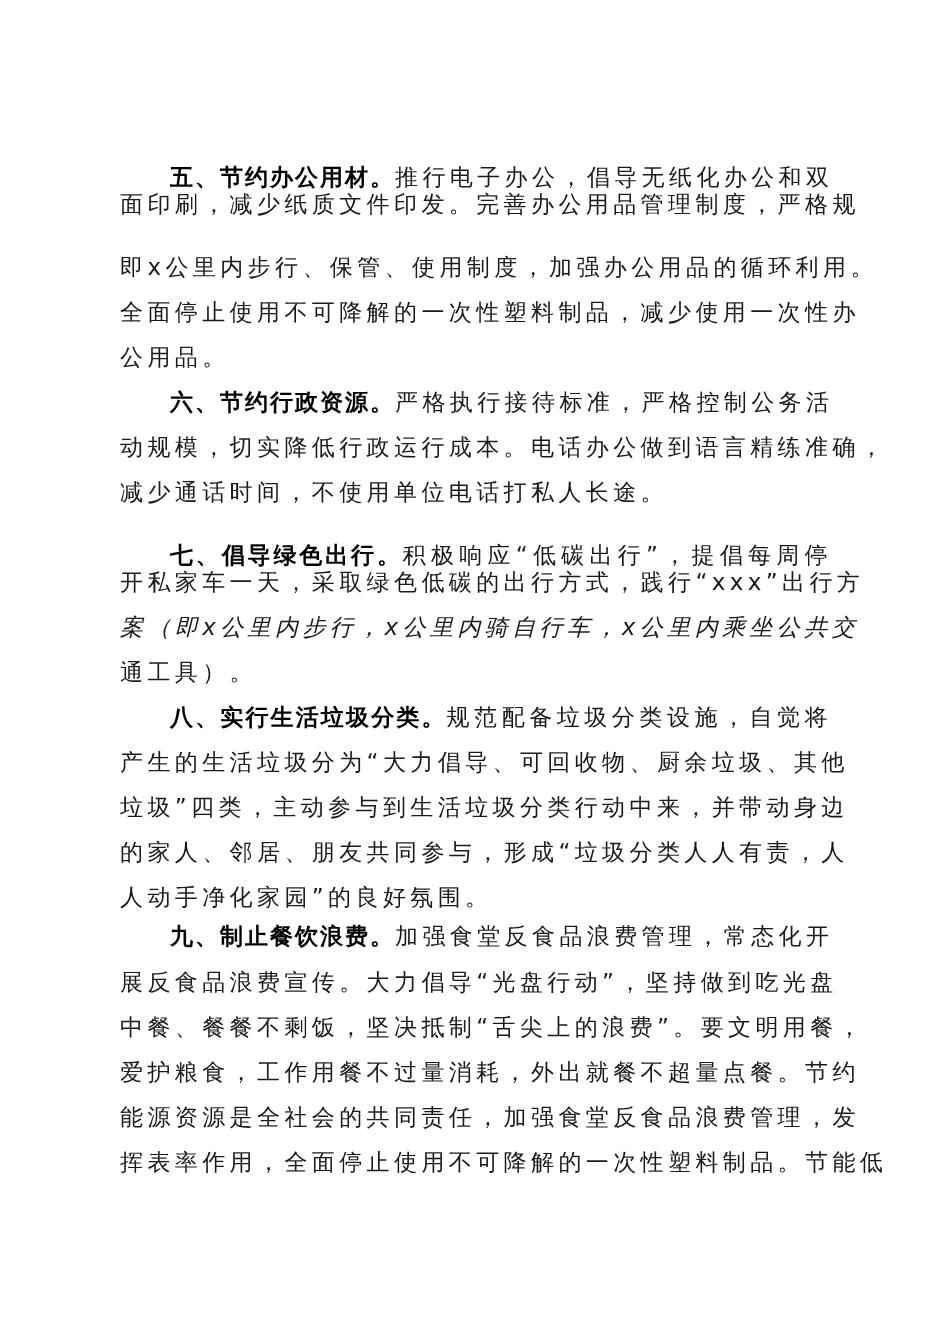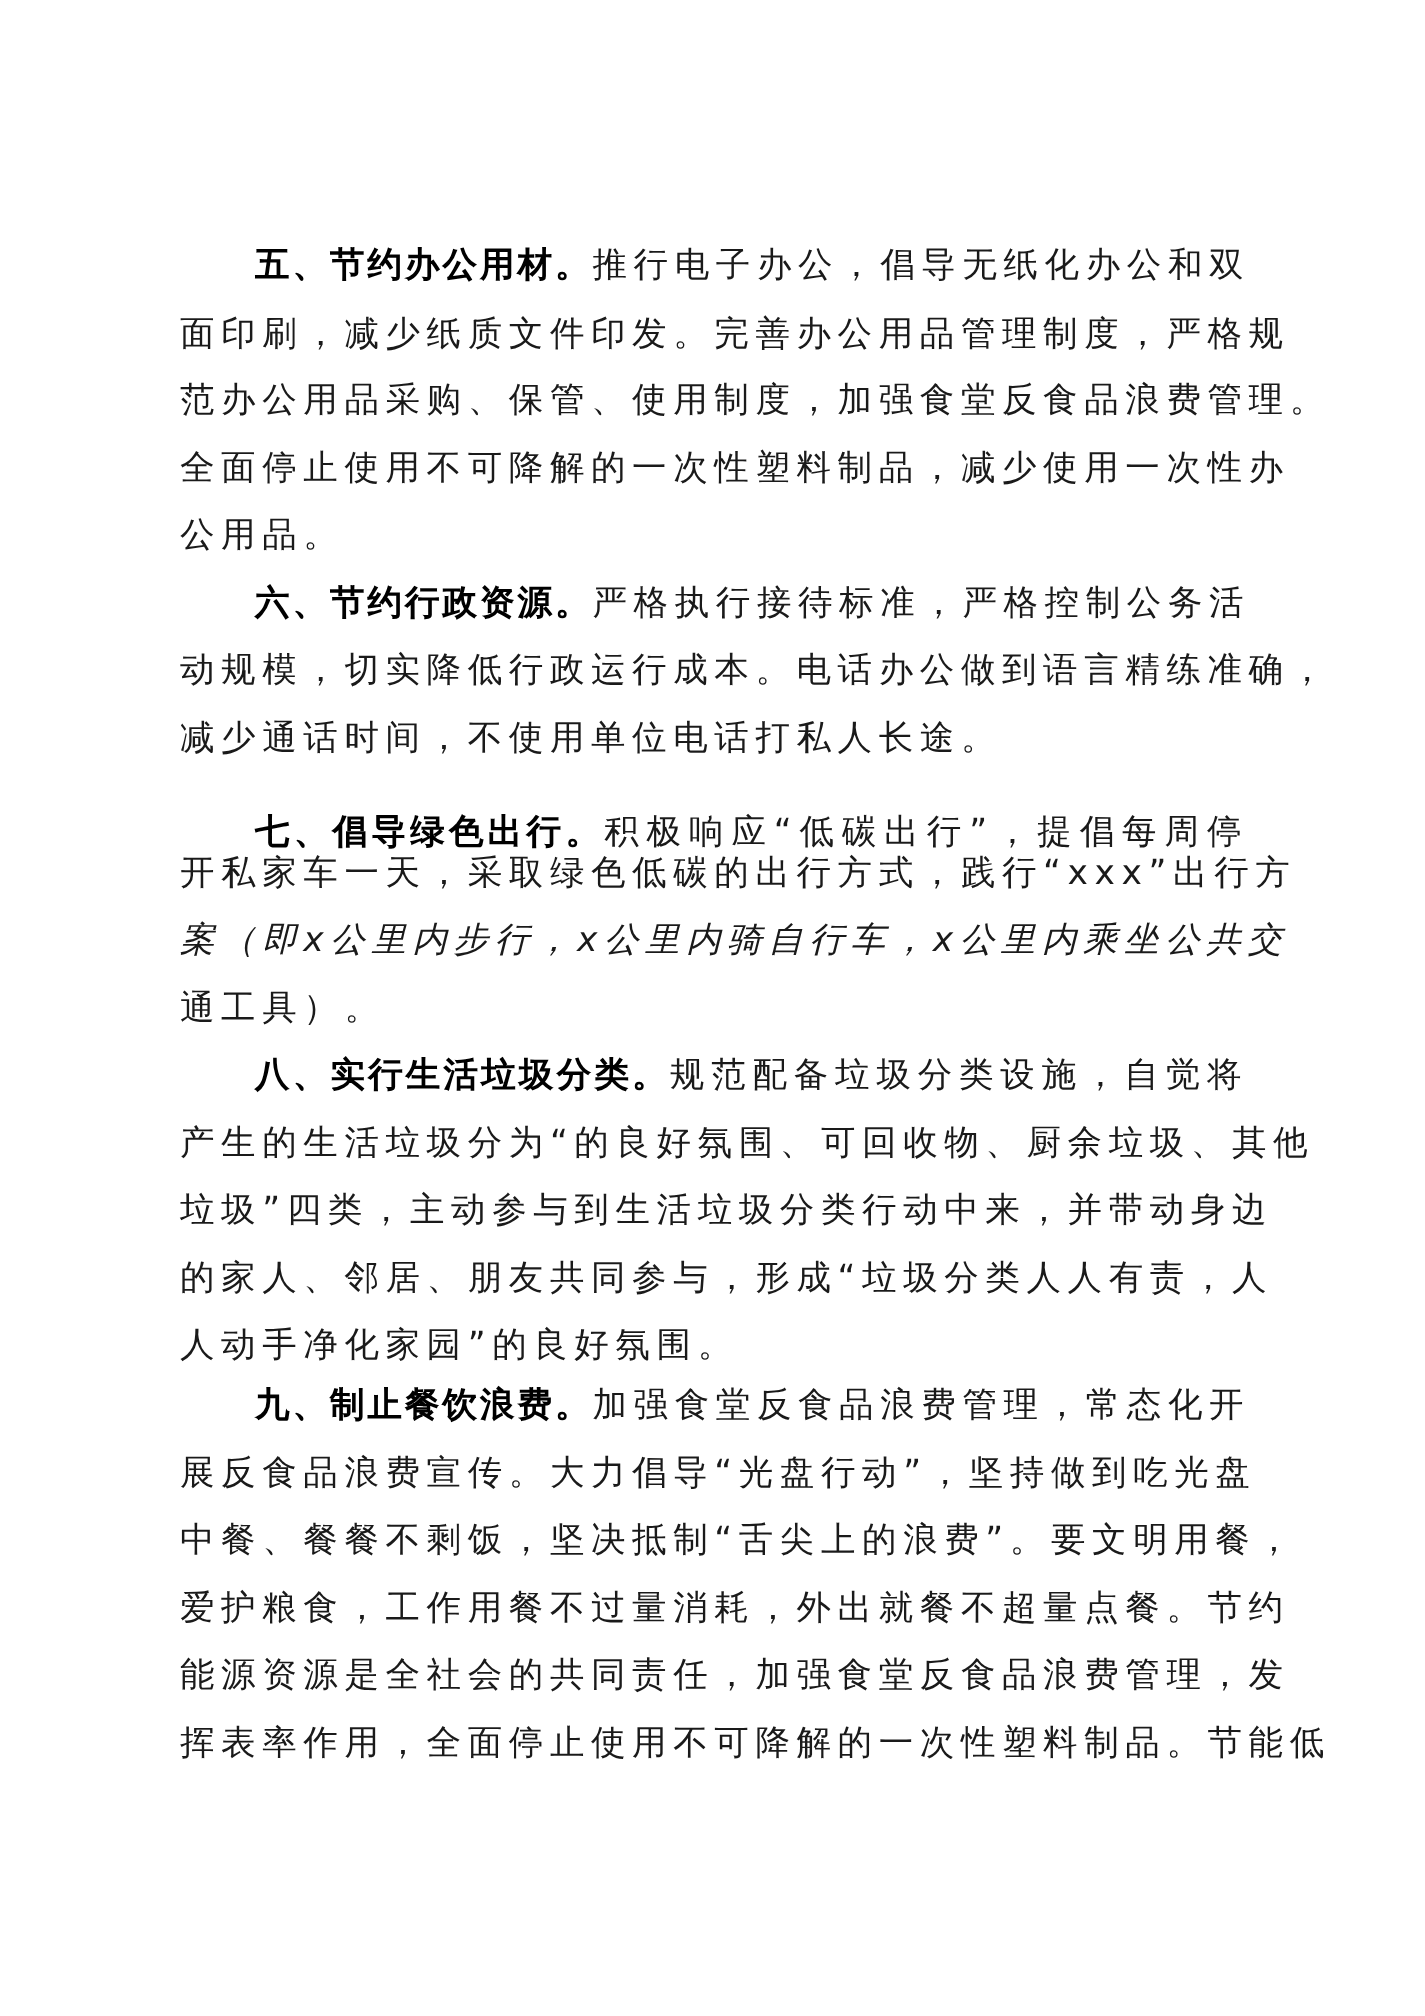--- a/index.html
+++ b/index.html
@@ -14,42 +14,42 @@
   .heading { font-weight: bold; letter-spacing: 2px; color: #000; }
   .body { font-weight: normal; }
 </style>
 </head>
 <body>
 
 <div class="page">
 
   <div>
     <div class="line first" style="top:145px;"><span class="heading">五、节约办公用材。</span><span class="body">推行电子办公，倡导无纸化办公和双</span></div>
-    <div class="line" style="top:191px;">面印刷，减少纸质文件印发。完善办公用品管理制度，严格规</div>
-    <div class="line" style="top:235px;">范办公用品采购、保管、使用制度，加强食堂反食品浪费管理。</div>
+    <div class="line" style="top:172px;">面印刷，减少纸质文件印发。完善办公用品管理制度，严格规</div>
+    <div class="line" style="top:235px;">即x公里内步行、保管、使用制度，加强办公用品的循环利用。</div>
     <div class="line" style="top:280px;">全面停止使用不可降解的一次性塑料制品，减少使用一次性办</div>
     <div class="line last" style="top:325px;">公用品。</div>
   </div>
 
   <div>
     <div class="line first" style="top:370px;"><span class="heading">六、节约行政资源。</span><span class="body">严格执行接待标准，严格控制公务活</span></div>
     <div class="line" style="top:415px;">动规模，切实降低行政运行成本。电话办公做到语言精练准确，</div>
     <div class="line last" style="top:460px;">减少通话时间，不使用单位电话打私人长途。</div>
   </div>
 
   <div>
     <div class="line first" style="top:523px;"><span class="heading">七、倡导绿色出行。</span><span class="body">积极响应“低碳出行”，提倡每周停</span></div>
     <div class="line" style="top:550px;">开私家车一天，采取绿色低碳的出行方式，践行“xxx”出行方</div>
     <div class="line" style="top:595px;font-style:italic;">案（即x公里内步行，x公里内骑自行车，x公里内乘坐公共交</div>
     <div class="line last" style="top:640px;">通工具）。</div>
   </div>
 
   <div>
     <div class="line first" style="top:685px;"><span class="heading">八、实行生活垃圾分类。</span><span class="body">规范配备垃圾分类设施，自觉将</span></div>
-    <div class="line" style="top:730px;">产生的生活垃圾分为“的良好氛围、可回收物、厨余垃圾、其他</div>
+    <div class="line" style="top:730px;">产生的生活垃圾分为“大力倡导、可回收物、厨余垃圾、其他</div>
     <div class="line" style="top:775px;">垃圾”四类，主动参与到生活垃圾分类行动中来，并带动身边</div>
     <div class="line" style="top:820px;">的家人、邻居、朋友共同参与，形成“垃圾分类人人有责，人</div>
     <div class="line last" style="top:865px;">人动手净化家园”的良好氛围。</div>
   </div>
 
   <div>
     <div class="line first" style="top:905px;font-family:Liberation Serif, serif;"><span class="heading">九、制止餐饮浪费。</span><span class="body">加强食堂反食品浪费管理，常态化开</span></div>
     <div class="line" style="top:950px;">展反食品浪费宣传。大力倡导“光盘行动”，坚持做到吃光盘</div>
     <div class="line" style="top:995px;">中餐、餐餐不剩饭，坚决抵制“舌尖上的浪费”。要文明用餐，</div>
     <div class="line" style="top:1040px;">爱护粮食，工作用餐不过量消耗，外出就餐不超量点餐。节约</div>

